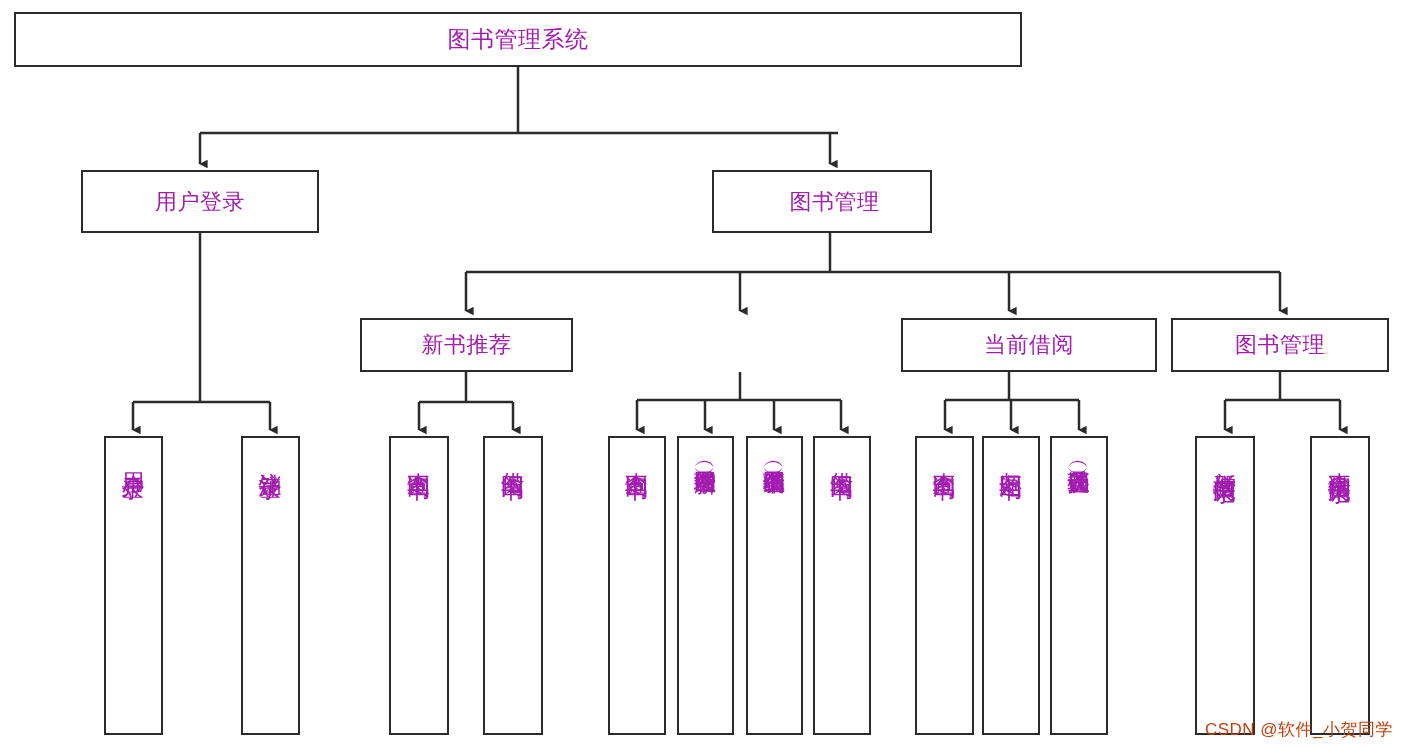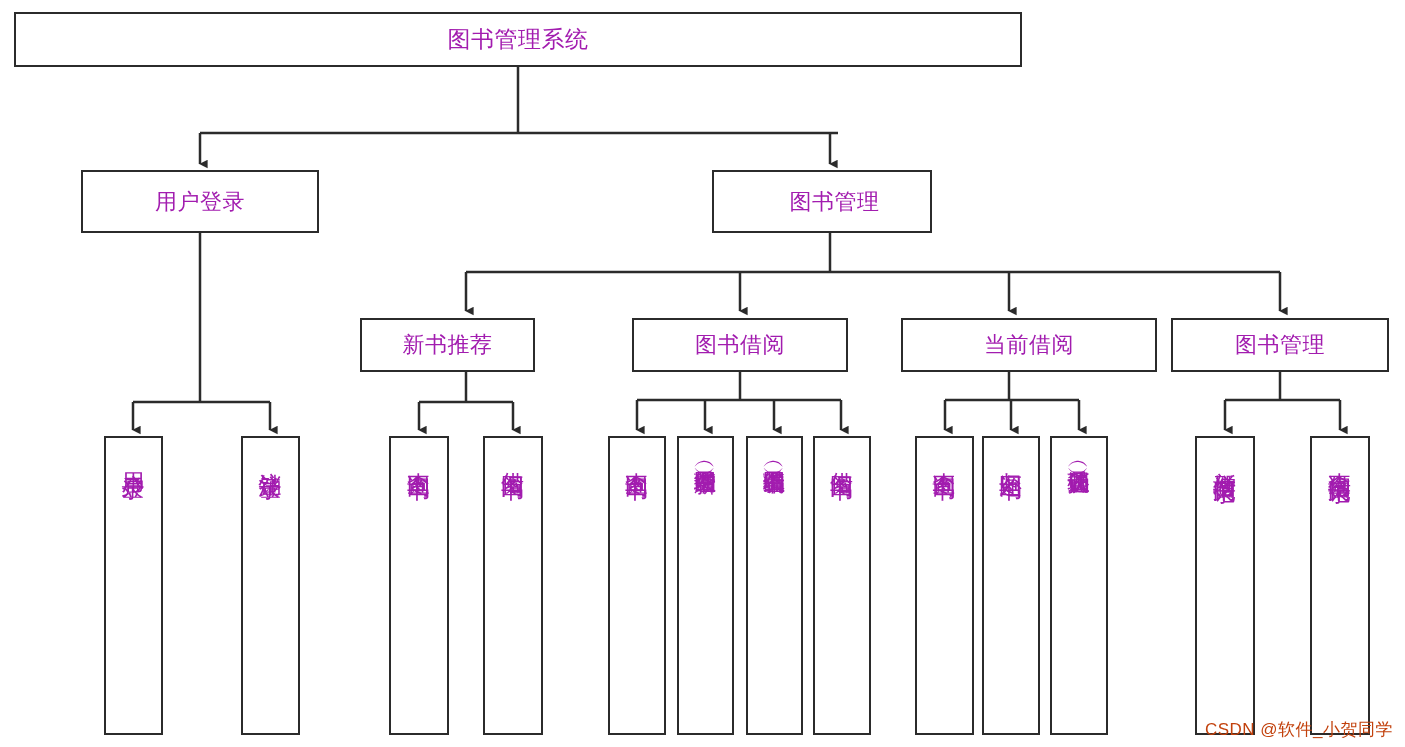--- a/index.html
+++ b/index.html
@@ -140,25 +140,22 @@
     <span class="node-label">图书管理系统</span>
   </div>
 
   <div class="node level-1" style="left:81px; top:170px; width:238px; height:63px;">
     <span class="node-label">用户登录</span>
   </div>
   <div class="node level-1" style="left:712px; top:170px; width:220px; height:63px;padding-left:25px;">
     <span class="node-label">图书管理</span>
   </div>
 
-  <div class="node level-2" style="left:360px; top:318px; width:175px; height:54px;">
+  <div class="node level-2" style="left:360px; top:318px; width:213px; height:54px;">
     <span class="node-label">新书推荐</span>
-  </div>
-  <div class="node level-2" style="left:632px; top:318px; width:216px; height:54px;">
-    <span class="node-label">图书借阅</span>
   </div>
   <div class="node level-2" style="left:901px; top:318px; width:256px; height:54px;">
     <span class="node-label">当前借阅</span>
   </div>
   <div class="node level-2" style="left:1171px; top:318px; width:218px; height:54px;">
     <span class="node-label">图书管理</span>
   </div>
 
   <div class="node leaf" style="left:104px; top:436px; width:59px; height:299px;">
     <span class="node-label">用户登录</span>

